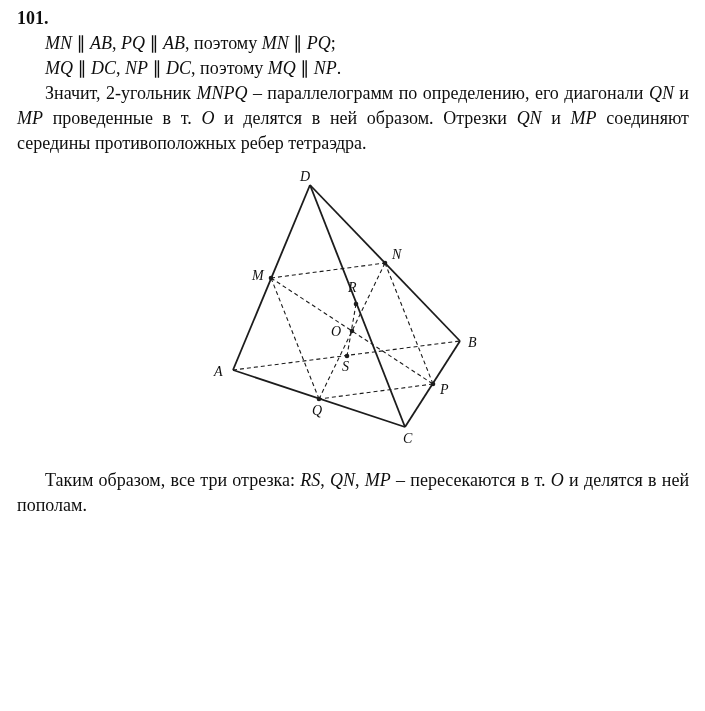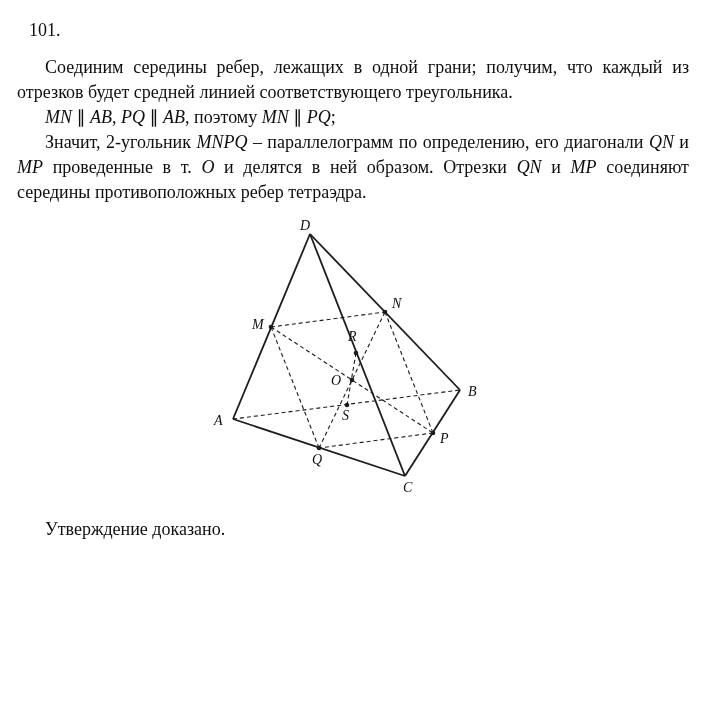--- a/index.html
+++ b/index.html
@@ -8,22 +8,22 @@
     width: 705px;
     min-height: 711px;
     background: #ffffff;
     color: #0e0e0e;
     font-family: "Liberation Serif", serif;
     font-size: 18px;
     line-height: 25px;
   }
   .page { padding: 6px 16px 10px 17px; }
   .problem-number {
-    margin: 12px;
-    font-weight: normal;
+    margin: 0;
+    font-weight: bold;
     text-align: left;
   }
   .para {
     margin: 0;
     text-align: justify;
     text-indent: 28px;
   }
   .para i { }
   .figure {
     margin: 12px -16px 10px -17px;
@@ -38,22 +38,22 @@
   }
 </style>
 </head>
 <body>
 
 <div class="page">
 
   <p class="problem-number">101.</p>
 
   <div id="paras-top">
-      <p class="para"><span>Соединим середины ребер, лежащих в одной грани; получим, что каждый из отрезков будет средней линией соответствующего треугольника.</span></p>
       <p class="para"><i>MN</i><span> ∥ </span><i>AB</i><span>, </span><i>PQ</i><span> ∥ </span><i>AB</i><span>, поэтому </span><i>MN</i><span> ∥ </span><i>PQ</i><span>;</span></p>
+      <p class="para"><i>MQ</i><span> ∥ </span><i>DC</i><span>, </span><i>NP</i><span> ∥ </span><i>DC</i><span>, поэтому </span><i>MQ</i><span> ∥ </span><i>NP</i><span>.</span></p>
       <p class="para"><span>Значит, 2-угольник </span><i>MNPQ</i><span> – параллелограмм по определению, его диагонали </span><i>QN</i><span> и </span><i>MP</i><span> проведенные в т. </span><i>O</i><span> и делятся в ней образом. Отрезки </span><i>QN</i><span> и </span><i>MP</i><span> соединяют середины противоположных ребер тетраэдра.</span></p>
     </div>
 
   <figure class="figure">
     <svg id="diagram" width="705" height="290" viewBox="0 0 705 290" xmlns="http://www.w3.org/2000/svg">
         <line x1="233" y1="202" x2="460" y2="173" stroke="#1c1c1c" stroke-width="1.1" stroke-dasharray="4 3"></line>
         <line x1="271" y1="110" x2="385" y2="95" stroke="#1c1c1c" stroke-width="1.1" stroke-dasharray="4 3"></line>
         <line x1="385" y1="95" x2="433" y2="216" stroke="#1c1c1c" stroke-width="1.1" stroke-dasharray="4 3"></line>
         <line x1="433" y1="216" x2="319" y2="231" stroke="#1c1c1c" stroke-width="1.1" stroke-dasharray="4 3"></line>
         <line x1="319" y1="231" x2="271" y2="110" stroke="#1c1c1c" stroke-width="1.1" stroke-dasharray="4 3"></line>
@@ -80,16 +80,16 @@
         <circle cx="347" cy="188" r="2.3" fill="#1c1c1c"></circle>
         <text x="342" y="203">S</text>
         <circle cx="433" cy="216" r="2.3" fill="#1c1c1c"></circle>
         <text x="440" y="226">P</text>
         <circle cx="319" cy="231" r="2.3" fill="#1c1c1c"></circle>
         <text x="312" y="247">Q</text>
       </svg>
   </figure>
 
   <div id="paras-bottom">
-      <p class="para"><span>Утверждение доказано.</span></p>
+      <p class="para"><span>Таким образом, все три отрезка: </span><i>RS</i><span>, </span><i>QN</i><span>, </span><i>MP</i><span> – пересекаются в т. </span><i>O</i><span> и делятся в ней пополам.</span></p>
     </div>
 
 </div>
 
 </body></html>

